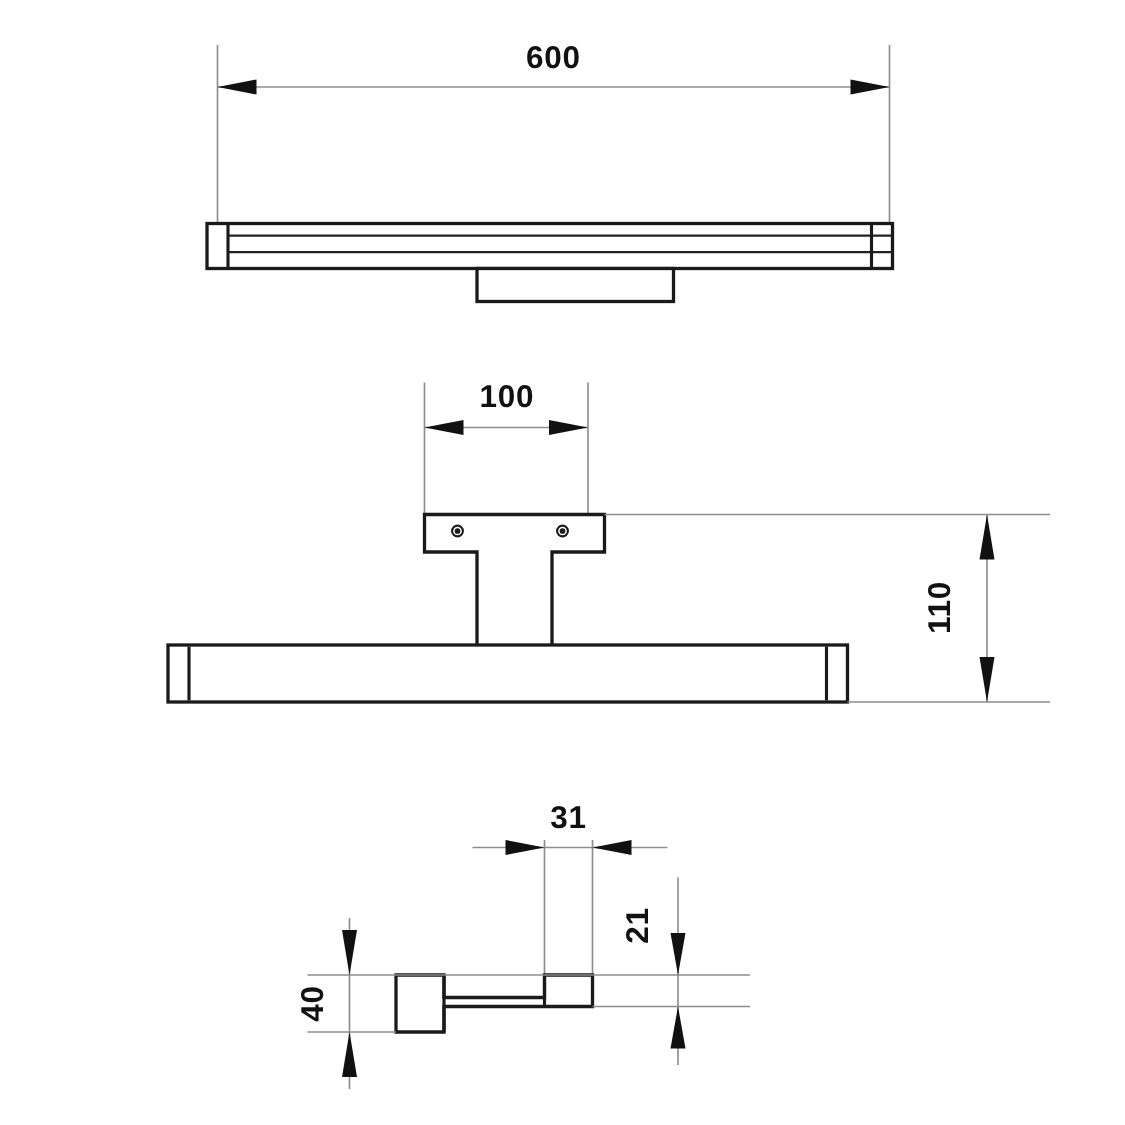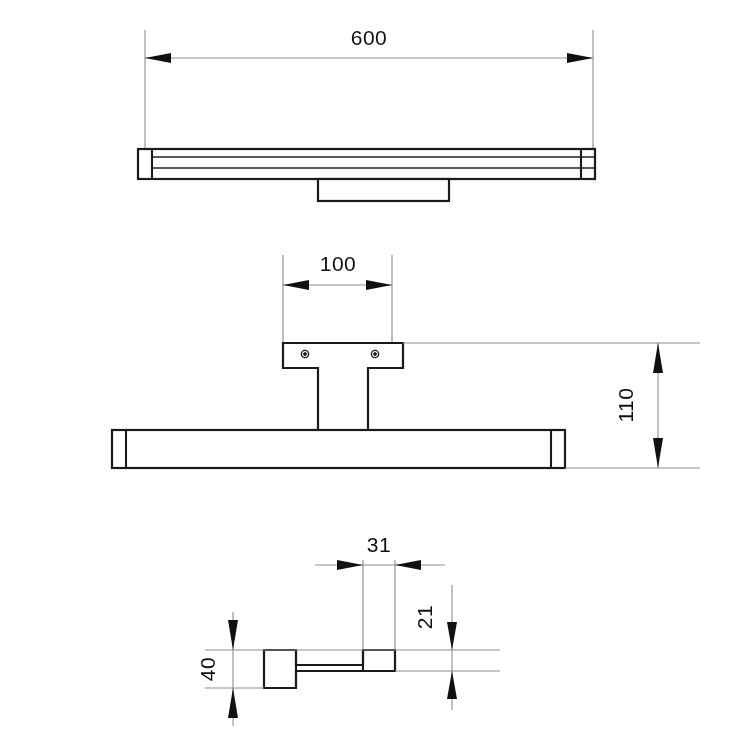--- a/index.html
+++ b/index.html
@@ -11,20 +11,21 @@
     width: 750px;
     height: 750px;
     font-family: "Liberation Sans", sans-serif;
     overflow: hidden;
   }
   #drawing-root {
     position: relative;
     width: 750px;
     height: 750px;
     background: #ffffff;
+    font-weight: bold;
   }
   svg#technical-drawing {
     display: block;
     width: 750px;
     height: 750px;
   }
   .part-outline {
     fill: #ffffff;
     stroke: #1a1a1a;
     stroke-width: 2.2;

